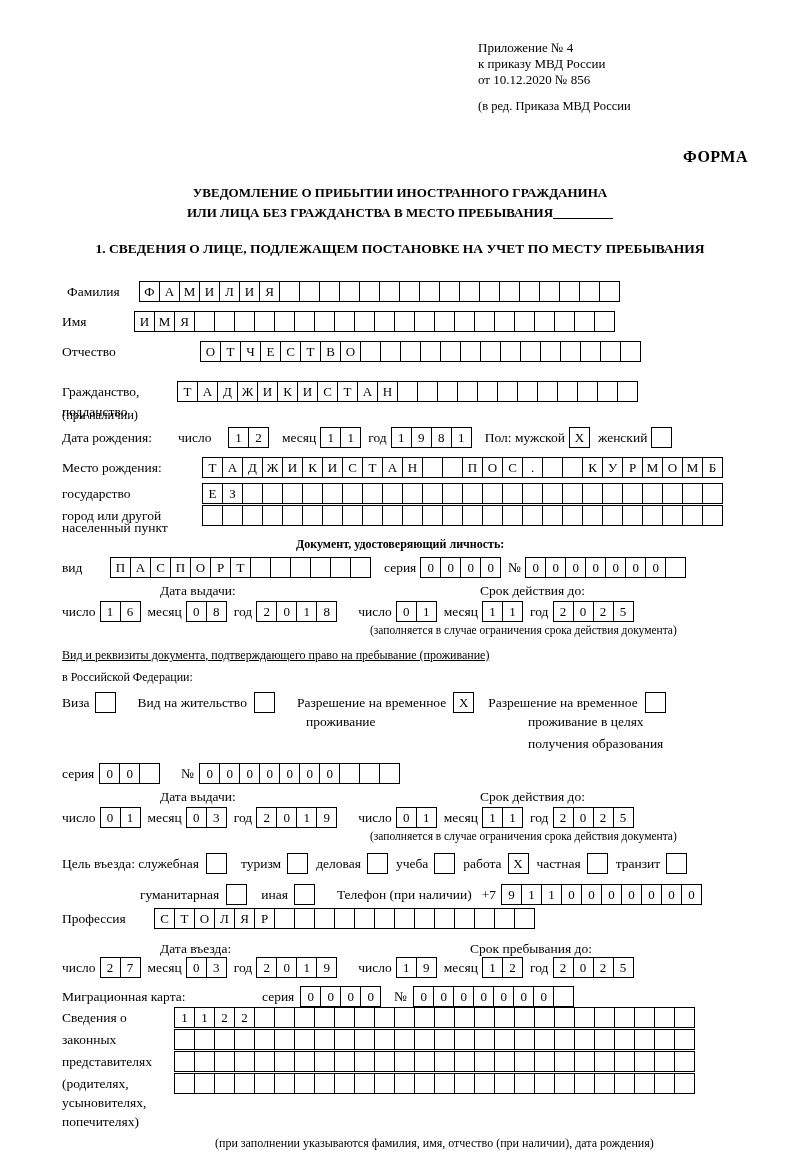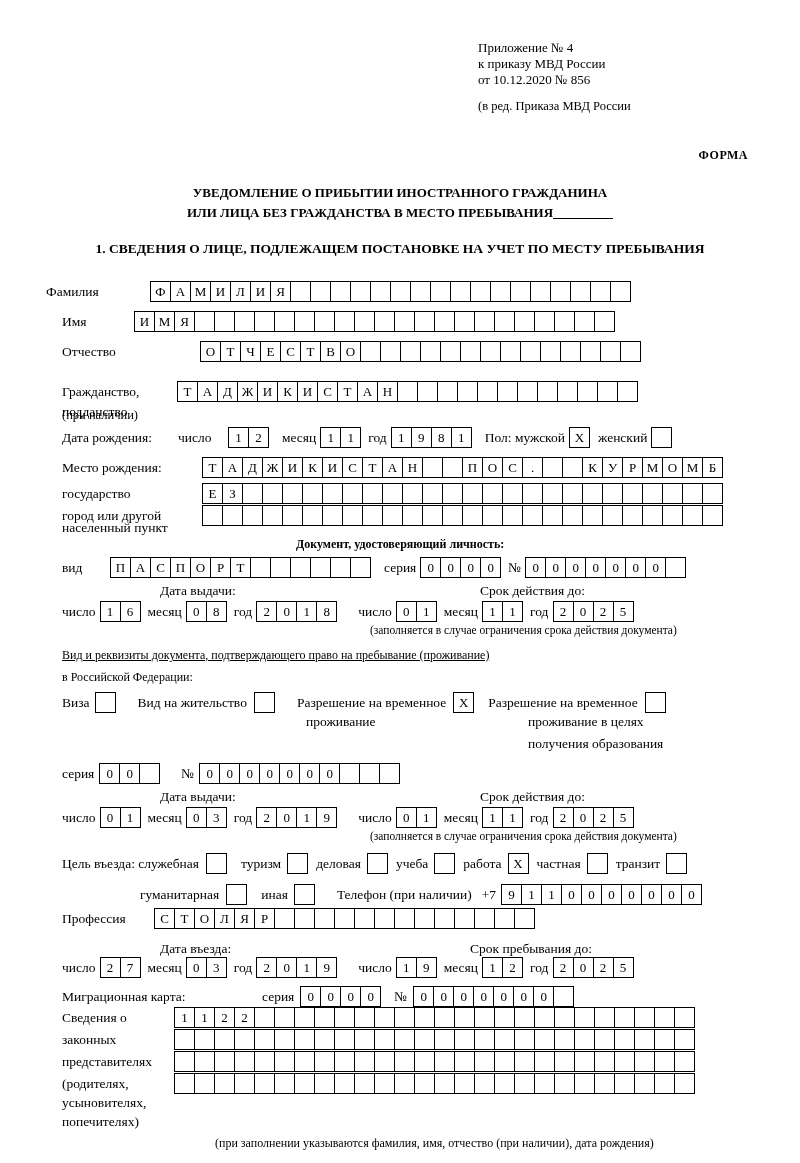--- a/index.html
+++ b/index.html
@@ -15,21 +15,21 @@
 
   
   .hdr {
     position:absolute; top:40px; right:52px; width:270px;
     font-size:13px; line-height:16px; text-align:left;
   }
   .hdr .l { display:block; white-space:nowrap; }
   .hdr .sub { margin-top:10px; font-size:12.5px; }
   .forma {
     position:absolute; top:148px; right:52px;
-    font-weight:bold; font-size:12px; letter-spacing:0.5px;
+    font-weight:bold; font-size:16px; letter-spacing:0.5px;
   }
 
   .title {
     position:absolute; top:183px; left:0; width:800px;
     text-align:center; font-weight:bold; font-size:13px; line-height:20px;
   }
   .title .u { display:inline-block; border-bottom:1px solid #000; width:60px; height:14px; vertical-align:-2px; }
 
   .section1 {
     position:absolute; top:241px; left:0; width:800px;
@@ -77,21 +77,21 @@
   </div>
   <div class="forma">ФОРМА</div>
 
   <div class="title">
     <span>УВЕДОМЛЕНИЕ О ПРИБЫТИИ ИНОСТРАННОГО ГРАЖДАНИНА</span><br>
     <span>ИЛИ ЛИЦА БЕЗ ГРАЖДАНСТВА В МЕСТО ПРЕБЫВАНИЯ</span><span class="u"></span>
   </div>
 
   <div class="section1">1. СВЕДЕНИЯ О ЛИЦЕ, ПОДЛЕЖАЩЕМ ПОСТАНОВКЕ НА УЧЕТ ПО МЕСТУ ПРЕБЫВАНИЯ</div>
 
-  <div class="row" style="top:281px; left:46px;gap:32px;">
+  <div class="row" style="top:281px; left:67px;">
     <div class="lbl" style="width:72px;">Фамилия</div>
     <div class="boxes" id="surname">
         <div class="bx">Ф</div>
         <div class="bx">А</div>
         <div class="bx">М</div>
         <div class="bx">И</div>
         <div class="bx">Л</div>
         <div class="bx">И</div>
         <div class="bx">Я</div>
         <div class="bx"></div>

